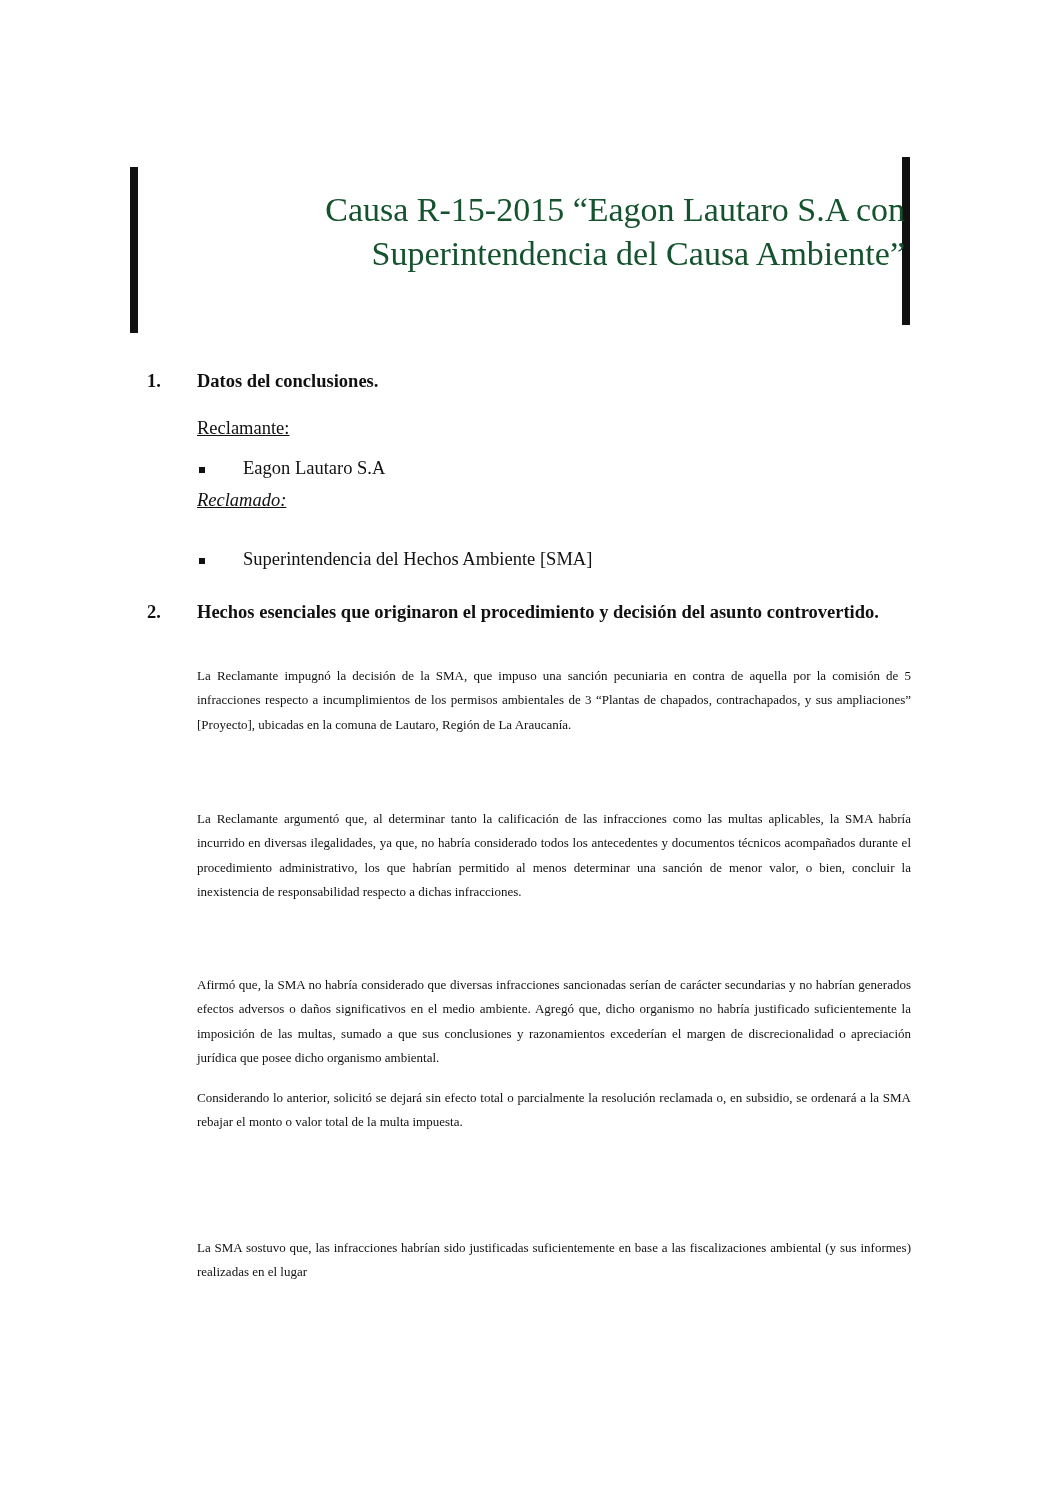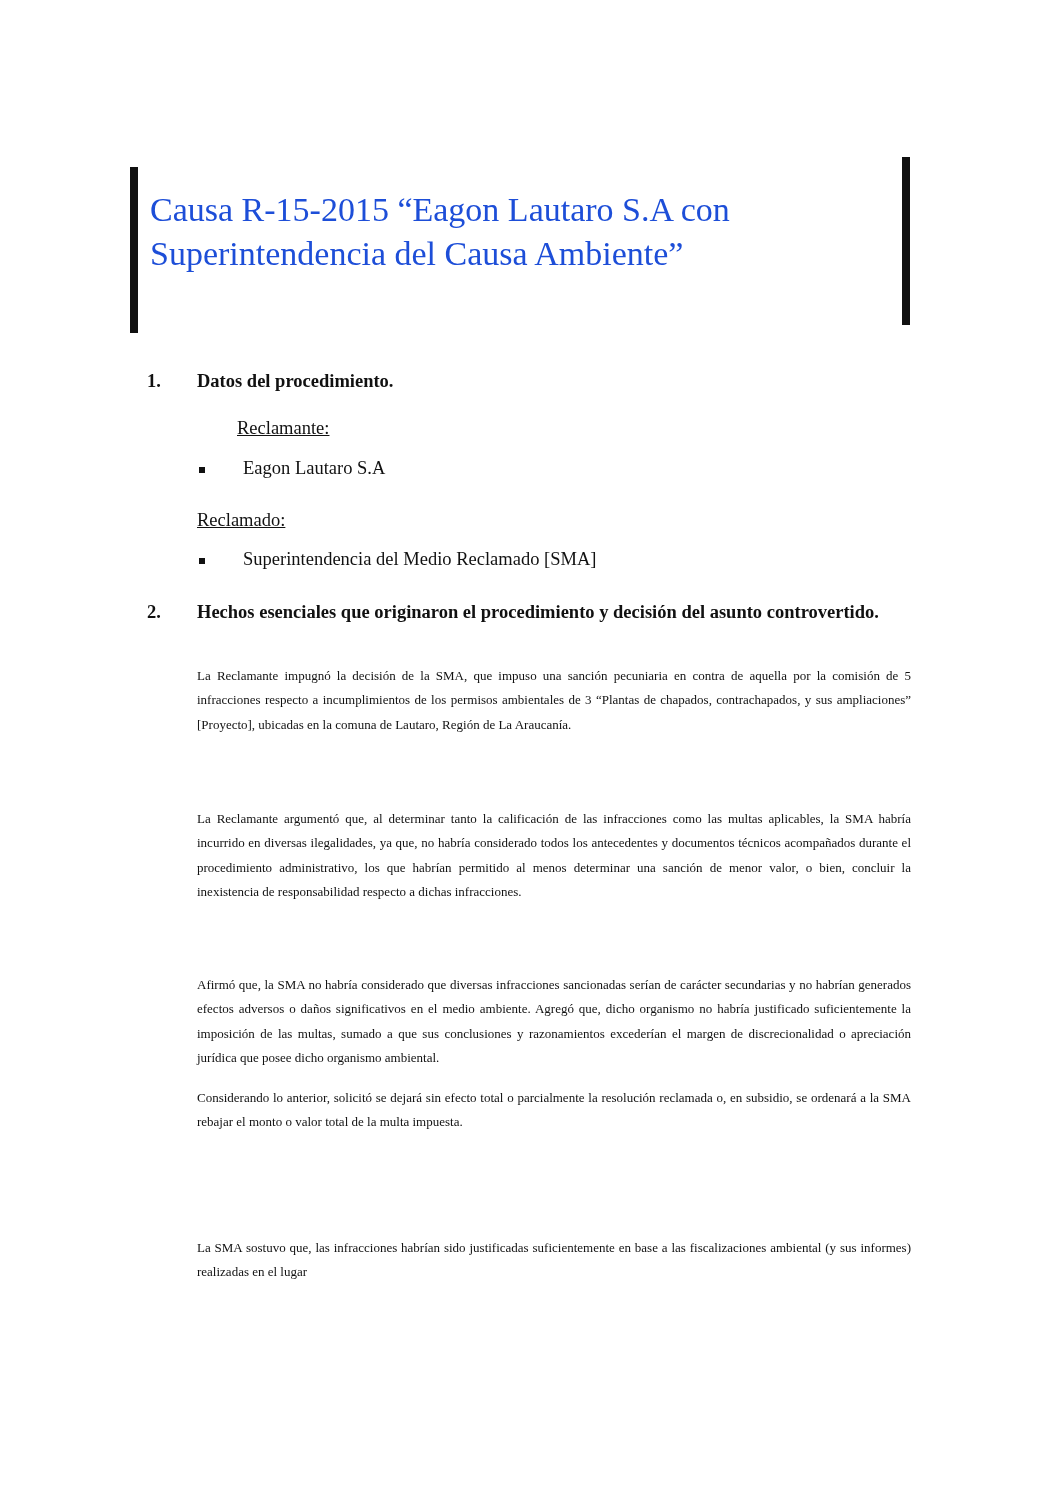--- a/index.html
+++ b/index.html
@@ -5,21 +5,21 @@
   html, body { margin: 0; padding: 0; background: #ffffff; }
   body {
     width: 1058px; height: 1497px; position: relative; overflow: hidden;
     font-family: "Liberation Serif", "DejaVu Serif", serif; color: #111;
   }
   .bar { position: absolute; background: #111; width: 8px; }
   .bar.left { left: 130px; top: 167px; height: 166px; }
   .bar.right { left: 902px; top: 157px; height: 168px; }
   .title {
     position: absolute; left: 150px; width: 755px; top: 188px;
-    text-align: left; font-size: 34px; line-height: 44px; color: #1d4ed8;
+    text-align: right; font-size: 34px; line-height: 44px; color: #14532d;
   }
   .sec {
     position: absolute; left: 147px; font-weight: bold; font-size: 18.5px; line-height: 26px;
   }
   .sec .num { position: absolute; left: 0; width: 40px; }
   .sec .txt { position: absolute; left: 50px; width: 714px; }
   .sub {
     position: absolute; left: 197px; font-size: 18.5px; text-decoration: underline;
   }
   .bullet {
@@ -39,33 +39,33 @@
   <div class="bar left"></div>
   <div class="bar right"></div>
 
   <div class="title">
     <div>Causa R-15-2015 “Eagon Lautaro S.A con</div>
     <div>Superintendencia del Causa Ambiente”</div>
   </div>
 
   <div class="sec" style="top:368px;">
     <span class="num">1.</span>
-    <span class="txt">Datos del procedimiento.</span>
+    <span class="txt">Datos del conclusiones.</span>
   </div>
 
-  <div class="sub" style="top:418px;margin-left:40px;">Reclamante:</div>
+  <div class="sub" style="top:418px;">Reclamante:</div>
   <div class="bullet" style="top:458px;">
     <span class="sq"></span>
     <span class="btxt">Eagon Lautaro S.A</span>
   </div>
 
-  <div class="sub" style="top:510px;">Reclamado:</div>
+  <div class="sub" style="top:490px;font-style:italic;">Reclamado:</div>
   <div class="bullet" style="top:549px;">
     <span class="sq"></span>
-    <span class="btxt">Superintendencia del Medio Reclamado [SMA]</span>
+    <span class="btxt">Superintendencia del Hechos Ambiente [SMA]</span>
   </div>
 
   <div class="sec" style="top:599px;">
     <span class="num">2.</span>
     <span class="txt" style="text-align:justify;">Hechos esenciales que originaron el procedimiento y decisión del asunto controvertido.</span>
   </div>
 
   <div class="para" style="top:664px;">La Reclamante impugnó la decisión de la SMA, que impuso una sanción pecuniaria en contra de aquella por la comisión de 5 infracciones respecto a incumplimientos de los permisos ambientales de 3 “Plantas de chapados, contrachapados, y sus ampliaciones” [Proyecto], ubicadas en la comuna de Lautaro, Región de La Araucanía.</div>
   <div class="para" style="top:807px;">La Reclamante argumentó que, al determinar tanto la calificación de las infracciones como las multas aplicables, la SMA habría incurrido en diversas ilegalidades, ya que, no habría considerado todos los antecedentes y documentos técnicos acompañados durante el procedimiento administrativo, los que habrían permitido al menos determinar una sanción de menor valor, o bien, concluir la inexistencia de responsabilidad respecto a dichas infracciones.</div>
   <div class="para" style="top:973px;">Afirmó que, la SMA no habría considerado que diversas infracciones sancionadas serían de carácter secundarias y no habrían generados efectos adversos o daños significativos en el medio ambiente. Agregó que, dicho organismo no habría justificado suficientemente la imposición de las multas, sumado a que sus conclusiones y razonamientos excederían el margen de discrecionalidad o apreciación jurídica que posee dicho organismo ambiental.</div>

